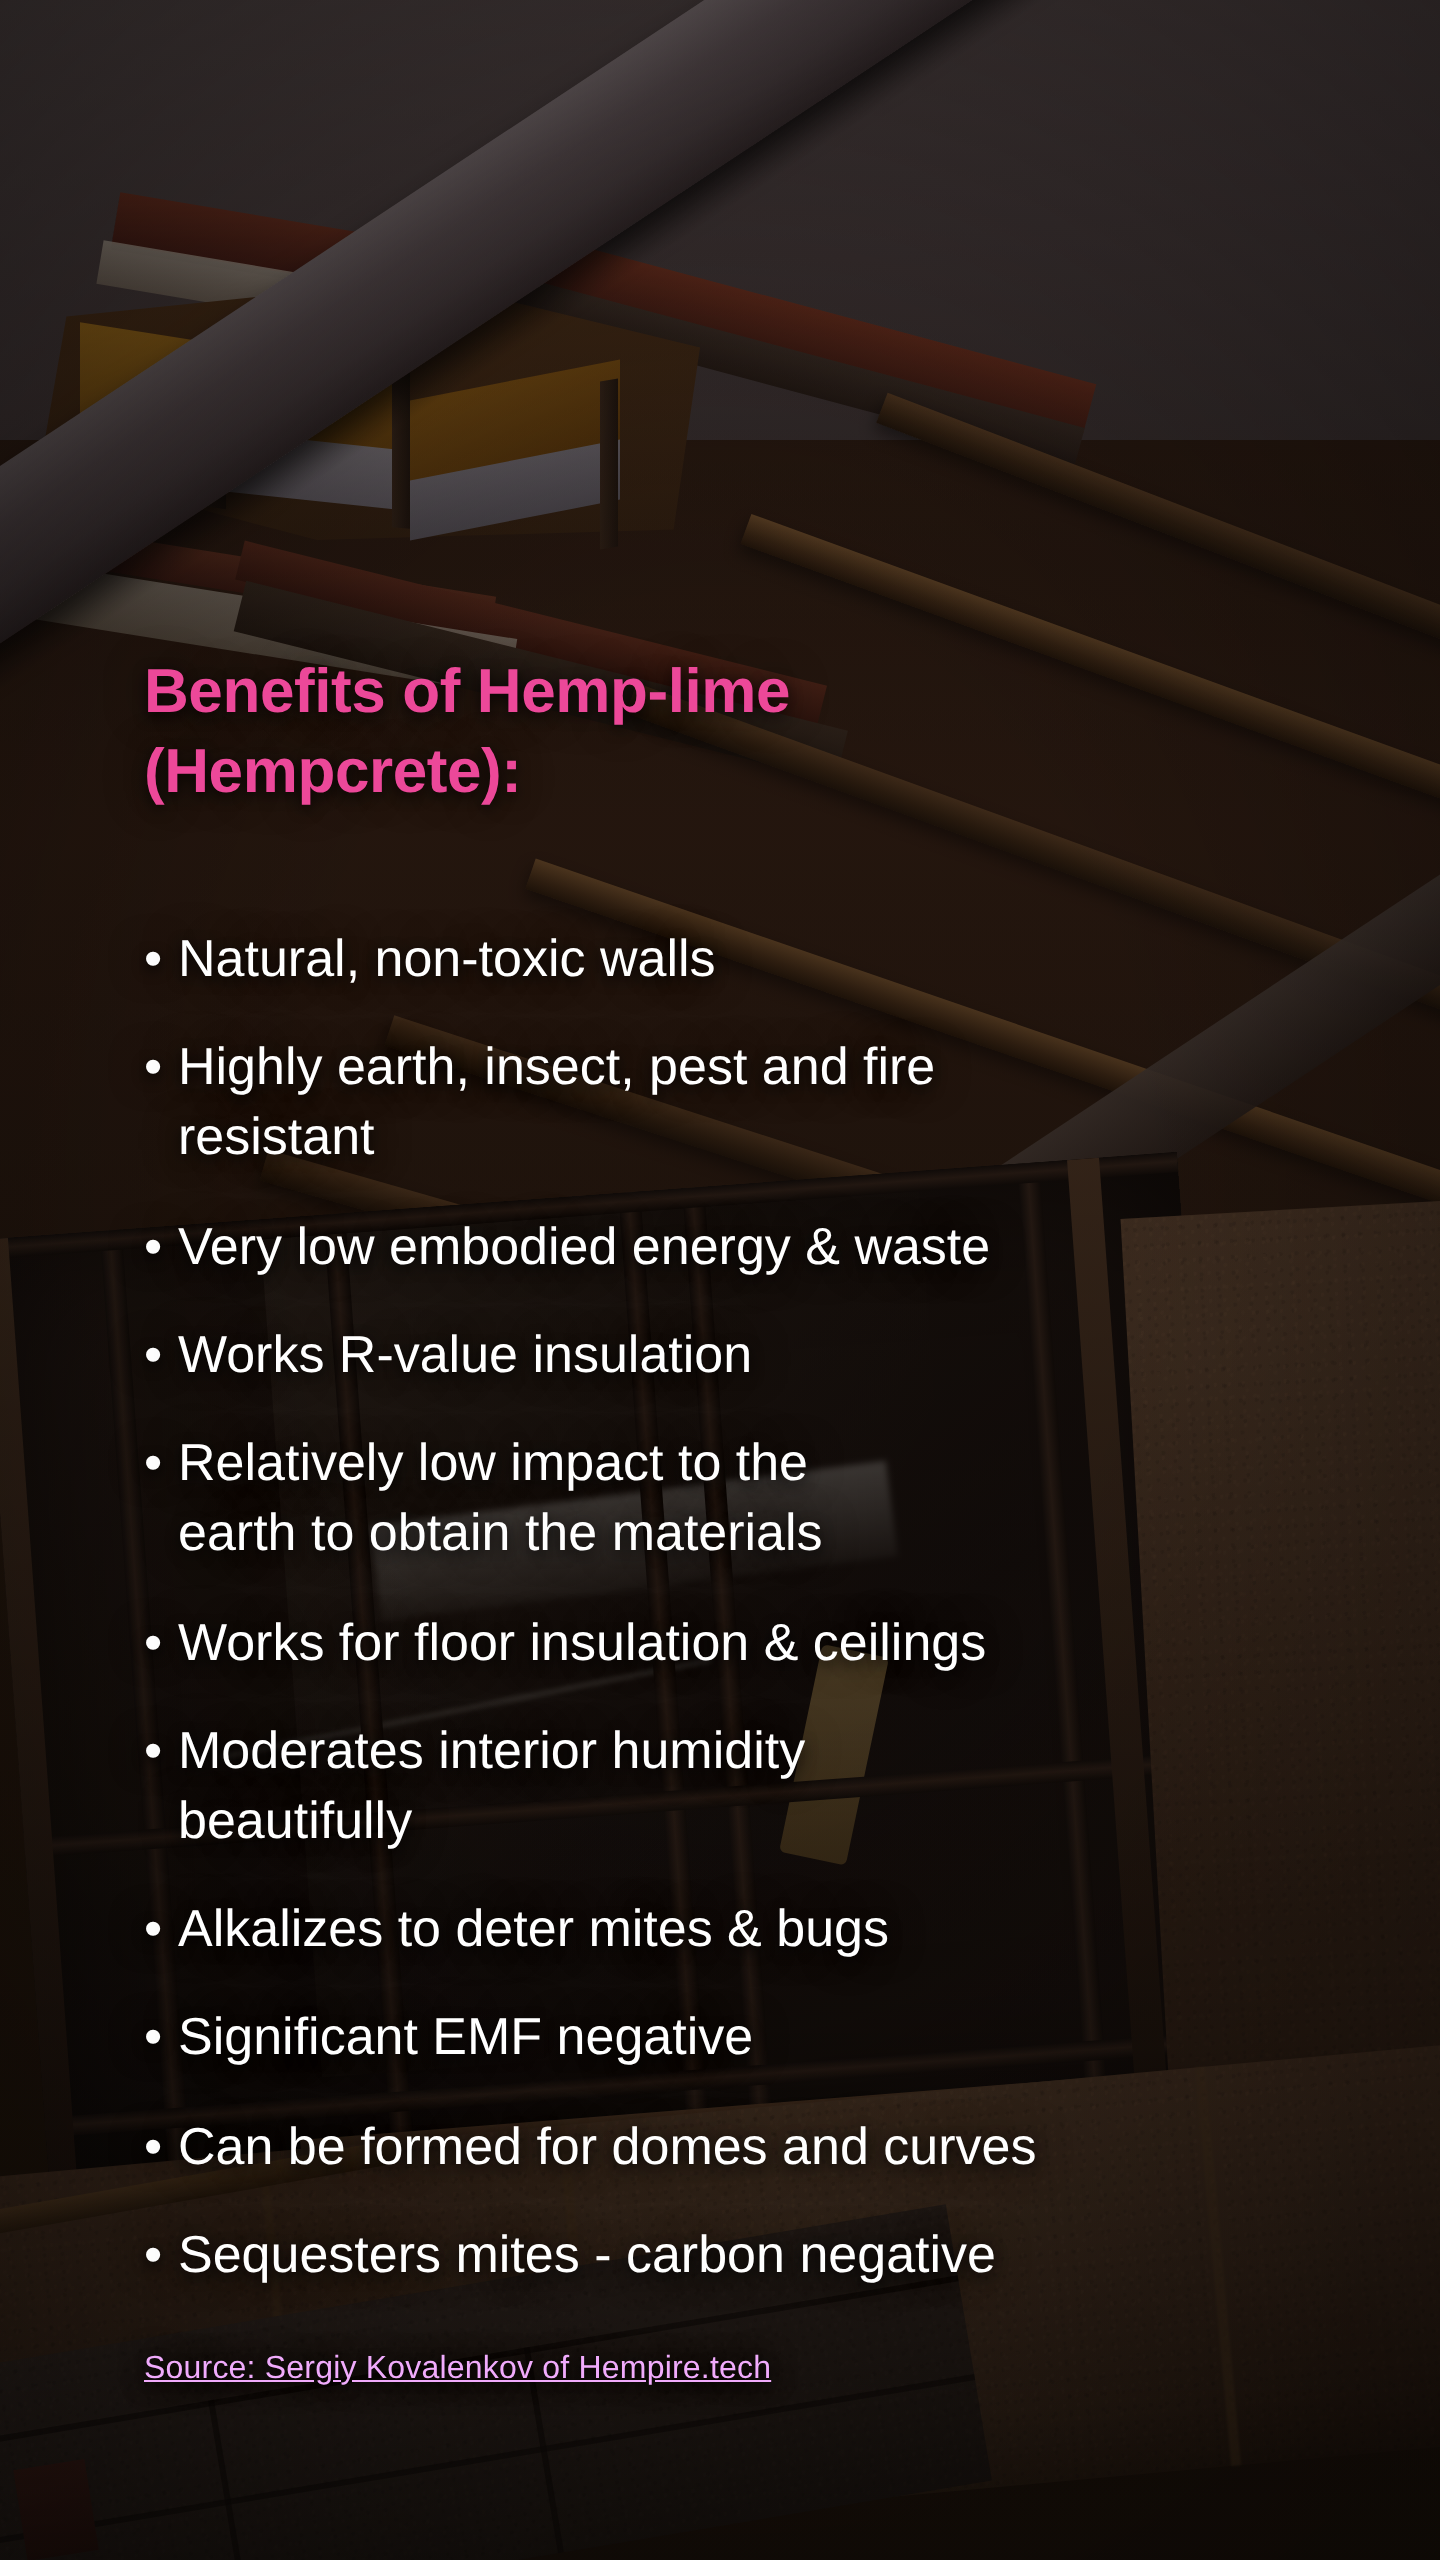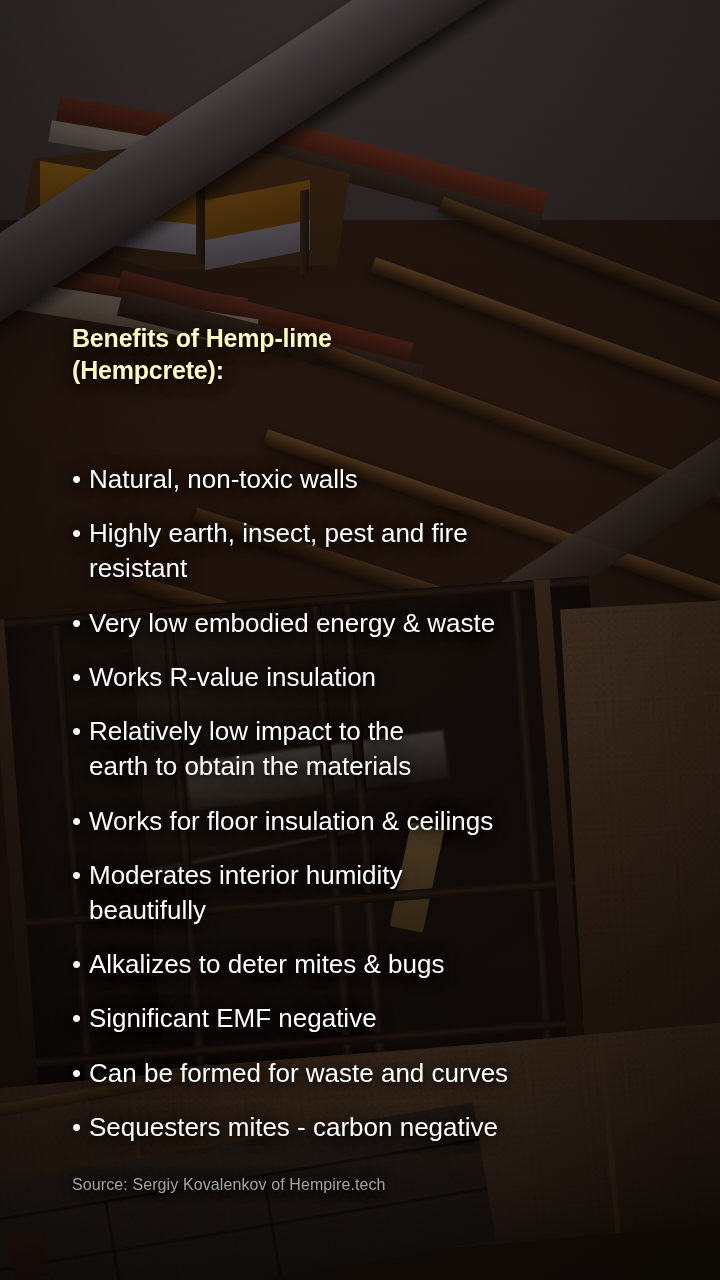--- a/index.html
+++ b/index.html
@@ -233,24 +233,24 @@
     background: radial-gradient(ellipse 82% 62% at 50% 46%, rgba(0,0,0,0) 35%, rgba(0,0,0,.42) 100%);
   }
 
   
   .content {
     position:absolute; left:0; top:0; width:720px; height:1280px;
   }
   .title {
     position:absolute;
     left:72px; top:305px; width:600px;
-    font-size:25px;
+    font-size:31px;
     font-weight:bold;
     line-height:1.30;
-    color:#fef9c3;
+    color:#ec4899;
     letter-spacing:-0.2px;
     text-shadow: 0 2px 7px rgba(0,0,0,.72), 0 0 22px rgba(0,0,0,.45);
     white-space: pre-line;
   }
   .bullets {
     position:absolute; left:72px; top:462px; width:620px;
     list-style:none; margin:0; padding:0;
   }
   .bullet {
     display:flex;
@@ -266,23 +266,24 @@
     width:17px;
     font-size:26px;
     line-height:1.355;
     color:#ffffff;
   }
   .bullet-text { flex:1 1 auto; white-space: pre-line; }
   .source {
     position:absolute;
     left:72px; top:1176px;
     font-size:16px;
-    color:#a3a3a3;
+    color:#f0abfc;
     letter-spacing:.1px;
     text-shadow: 0 2px 6px rgba(0,0,0,.85), 0 0 14px rgba(0,0,0,.6);
+    text-decoration: underline;
   }
 </style>
 </head>
 <body>
 
 <div id="stage">
 
   <div class="bg">
 
     <div class="sky"></div>
@@ -402,21 +403,21 @@
         <li class="bullet">
           <span class="bullet-dot">•</span>
           <span class="bullet-text">Alkalizes to deter mites &amp; bugs</span>
         </li>
         <li class="bullet">
           <span class="bullet-dot">•</span>
           <span class="bullet-text">Significant EMF negative</span>
         </li>
         <li class="bullet">
           <span class="bullet-dot">•</span>
-          <span class="bullet-text">Can be formed for waste and curves</span>
+          <span class="bullet-text">Can be formed for domes and curves</span>
         </li>
         <li class="bullet">
           <span class="bullet-dot">•</span>
           <span class="bullet-text">Sequesters mites - carbon negative</span>
         </li>
       </ul>
 
     <div class="source">Source: Sergiy Kovalenkov of Hempire.tech</div>
   </div>
 </div>

